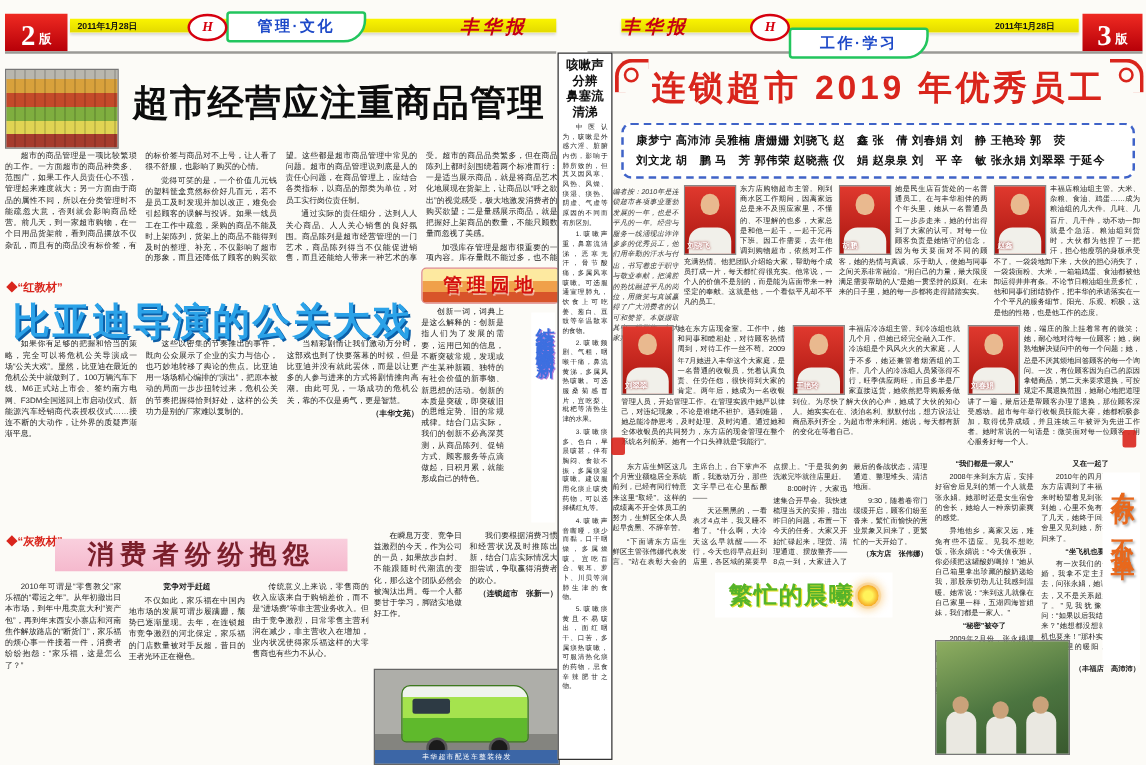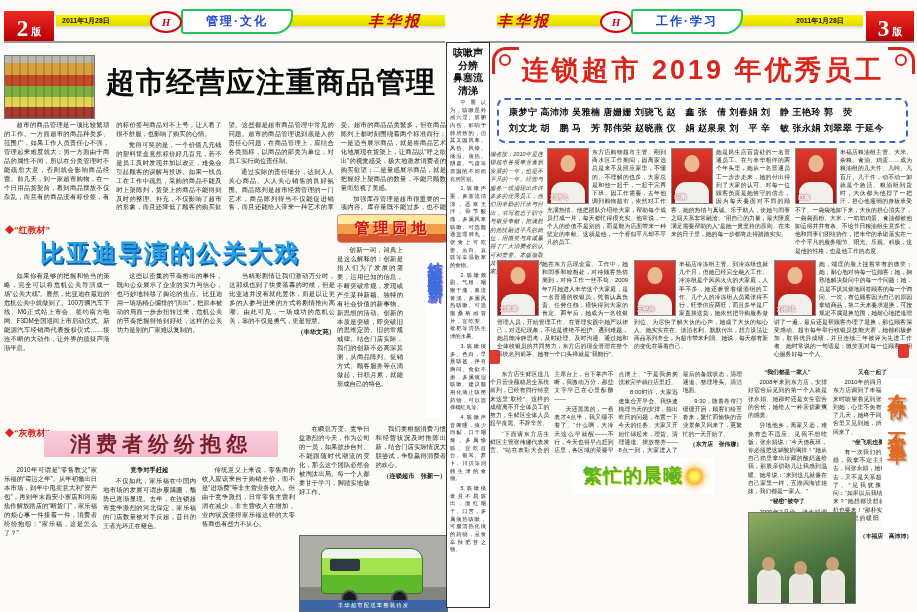--- a/index.html
+++ b/index.html
@@ -27,21 +27,21 @@
   .tiny p,.tiny2 p{margin:0 0 2px;text-indent:2em;}
   p.sig{text-align:right;font-weight:700;text-indent:0;}
   p.subhead{text-align:center;font-weight:700;text-indent:0;}
   .colwrap{position:absolute;overflow:hidden;column-gap:7px;}
   
   .headline2{position:absolute;font-size:29px;font-weight:900;letter-spacing:1px;color:#0c0c0c;text-align:center;}
   .photo-produce{position:absolute;border:1px solid #777;
      background:linear-gradient(180deg,#b9b7ae 0 12%,#d8a13c 12% 30%,#c44a2a 30% 48%,#7fae3f 48% 66%,#e0d453 66% 82%,#a63c2e 82% 100%),
                 repeating-linear-gradient(90deg,#0000 0 6px,#0002 6px 8px);background-blend-mode:multiply;}
   .seclabel{position:absolute;font-size:9px;font-weight:900;color:#d9251c;}
-  .byd-title{position:absolute;text-align:center;font-size:24px;font-weight:900;color:#2ba2e8;
+  .byd-title{position:absolute;text-align:center;font-size:30px;font-weight:900;color:#2ba2e8;
              text-shadow:1.5px 1.5px 0 #0b5fa8;letter-spacing:2px;}
   .garden{position:absolute;display:flex;align-items:center;justify-content:center;
           background:linear-gradient(180deg,#fde9a0 0 35%,#f0a04a 35% 70%,#d8542a 70% 100%);
           border-radius:4px;border:1px solid #d88;}
   .garden span{font-size:15px;font-weight:900;color:#d40f0f;letter-spacing:4px;text-shadow:1px 1px 0 #fff8;}
   .vtitle{position:absolute;writing-mode:vertical-rl;font-size:15px;font-weight:900;color:#3d6fe0;
           letter-spacing:3px;text-shadow:1px 1px 0 #b07ad6;background:#fff;}
   .car-title{position:absolute;text-align:center;font-size:21px;font-weight:900;color:#7a1f2b;
              background:linear-gradient(#f9cfdd,#f5b9cd);letter-spacing:5px;line-height:1.25;}
   .van-photo{position:absolute;border:1px solid #666;background:linear-gradient(#aeaea9 0 68%,#84847f 68% 100%);overflow:hidden;}
@@ -100,21 +100,21 @@
   <div class="ystrip" style="left:56px;top:15px;width:389px;"></div>
   <div class="hdate" style="left:62px;top:16px;">2011年1月28日</div>
   <div class="logo" style="left:150px;top:11px;">H</div>
   <div class="tab" style="left:181px;top:9px;width:108px;">管理·文化</div>
   <div class="masthead" style="left:368px;top:12px;">丰华报</div>
   <div class="grayline" style="left:4px;top:41px;width:441px;"></div>
 
   <div class="masthead" style="left:497px;top:12px;">丰华报</div>
   <div class="ystrip" style="left:497px;top:15px;width:366px;"></div>
   <div class="logo" style="left:600px;top:11px;">H</div>
-  <div class="tab" style="left:631px;top:9px;width:108px;">工作·学习</div>
+  <div class="tab" style="left:631px;top:22px;width:108px;">工作·学习</div>
   <div class="hdate" style="left:796px;top:16px;">2011年1月28日</div>
   <div class="pagebox" style="left:866px;top:11px;width:48px;">
     <span class="num">3</span>
     <span class="ban">版</span>
   </div>
   <div class="grayline" style="left:470px;top:41px;width:444px;"></div>
 
   <div class="photo-produce" style="left:4px;top:55px;width:89px;height:62px;"></div>
   <div class="headline2" style="left:96px;top:63px;width:350px;">超市经营应注重商品管理</div>
   <div class="colwrap tiny" style="left:4px;top:121px;width:442px;height:92px;column-count:4;">

